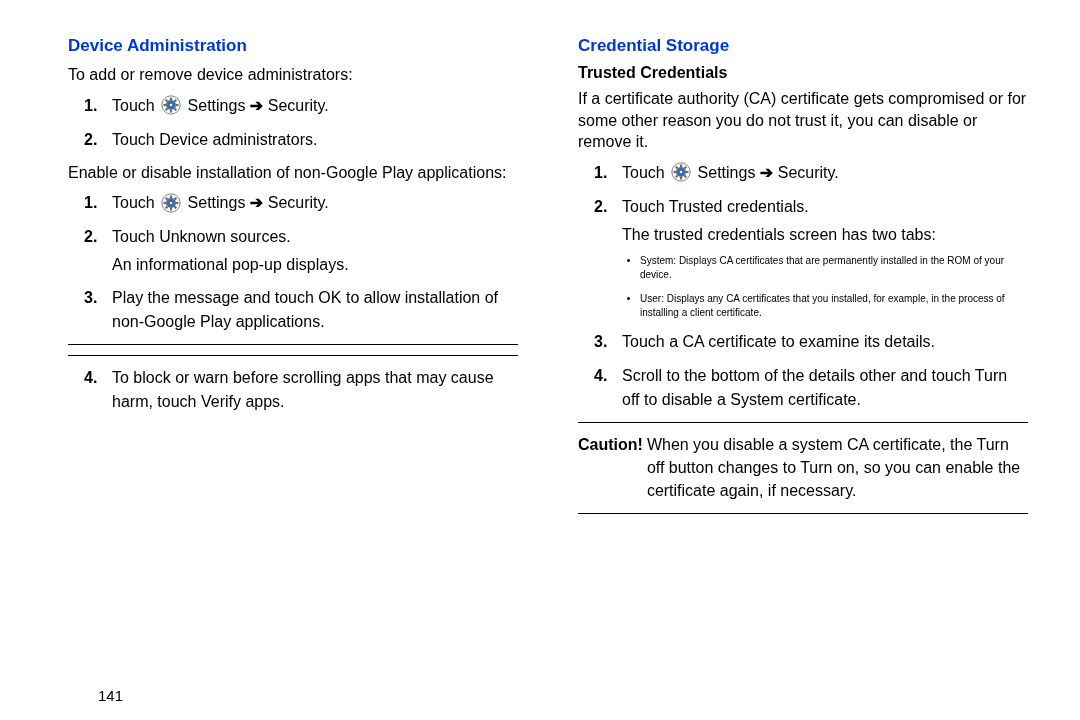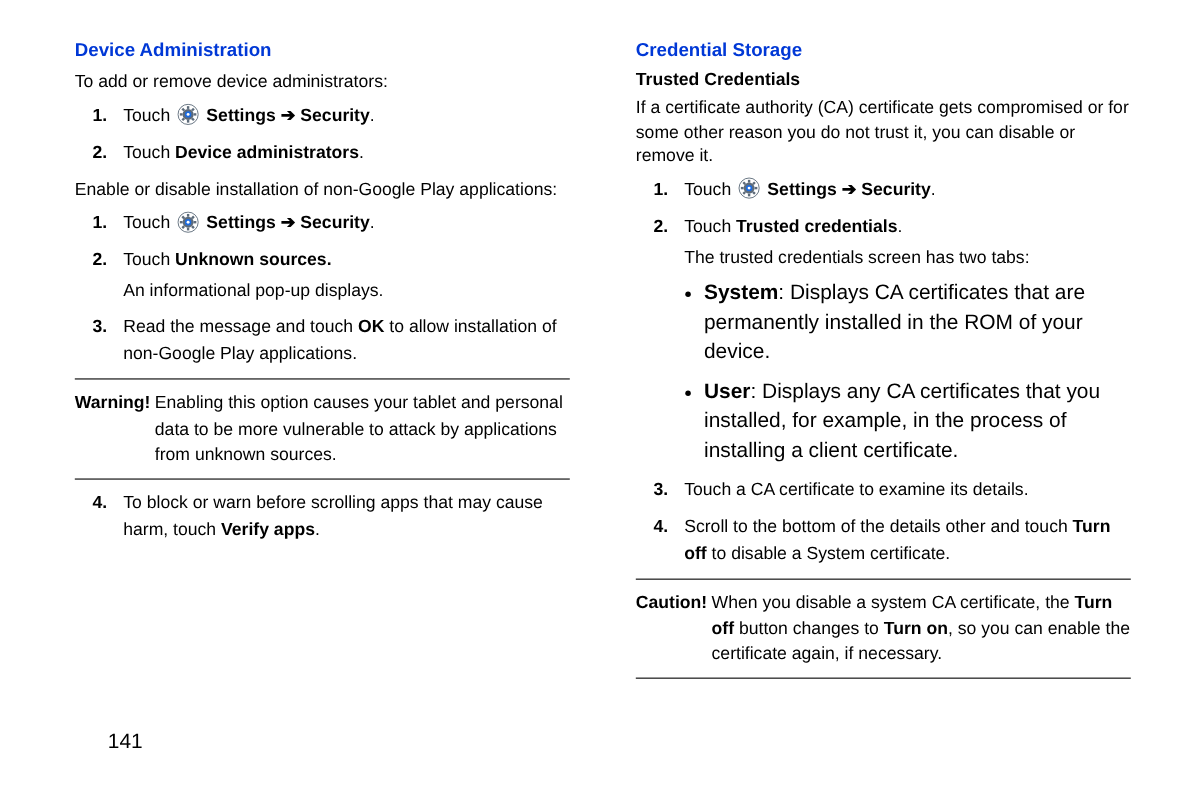--- a/index.html
+++ b/index.html
@@ -52,24 +52,24 @@
     font-weight: bold;
     position: absolute;
     left: -28px;
     top: 0;
   }
   ol.steps.start4 { counter-reset: step 3; }
   ul.bullets {
     margin: 6px 0 10px 0;
     padding-left: 18px;
     list-style: disc;
-    font-size: 19px;
+    font-size: 10px;
   }
   ul.bullets li { margin-bottom: 10px; line-height: 1.4; }
-  .b { font-weight: bold; }
+  .b { font-weight: normal; }
   .arrow { font-weight: bold; }
   hr.rule {
     border: none;
     border-top: 1.4px solid #000;
     margin: 10px 0;
   }
   .note {
     display: flex;
     margin: 4px 0;
     line-height: 1.45;
@@ -88,22 +88,22 @@
   }
   .check {
     display: inline-block;
     width: 22px; height: 22px;
     vertical-align: -5px;
     margin: 0 2px;
   }
   .pgnum {
     position: absolute;
     left: 98px;
-    bottom: 34px;
-    font-size: 19px;
+    bottom: 16px;
+    font-size: 15px;
   }
   .follow { margin: 4px 0 8px 0; line-height: 1.45; }
 </style>
 </head>
 <body>
 
 <div class="page">
 
   <div class="col">
     <div class="section-title">Device Administration</div>
@@ -169,29 +169,25 @@
               </g>
             </svg>
         </span>
         <span class="b">Settings</span><span class="arrow"> ➔ </span><span class="b">Security</span><span>.</span>
       </li>
       <li>
         <span>Touch </span><span class="b">Unknown sources.</span>
         <div class="follow">An informational pop-up displays.</div>
       </li>
       <li>
-        <span>Read the message and touch </span><span class="b">OK</span><span> to allow installation of non-Google Play applications.</span>
-      </li>
-    </ol>
-
-    <hr class="rule">
-    <div class="note">
-      <div class="note-label">Warning!</div>
-      <div class="note-body">Enabling this option causes your tablet and personal data to be more vulnerable to attack by applications from unknown sources.</div>
-    </div>
+        <span>Play the message and touch </span><span class="b">OK</span><span> to allow installation of non-Google Play applications.</span>
+      </li>
+    </ol>
+
+    <hr class="rule">
     <hr class="rule">
 
     <ol class="steps start4">
       <li>
         <span>To block or warn before scrolling apps that may cause harm, touch </span><span class="b">Verify apps</span><span>.</span>
       </li>
     </ol>
   </div>
 
   <div class="col">

